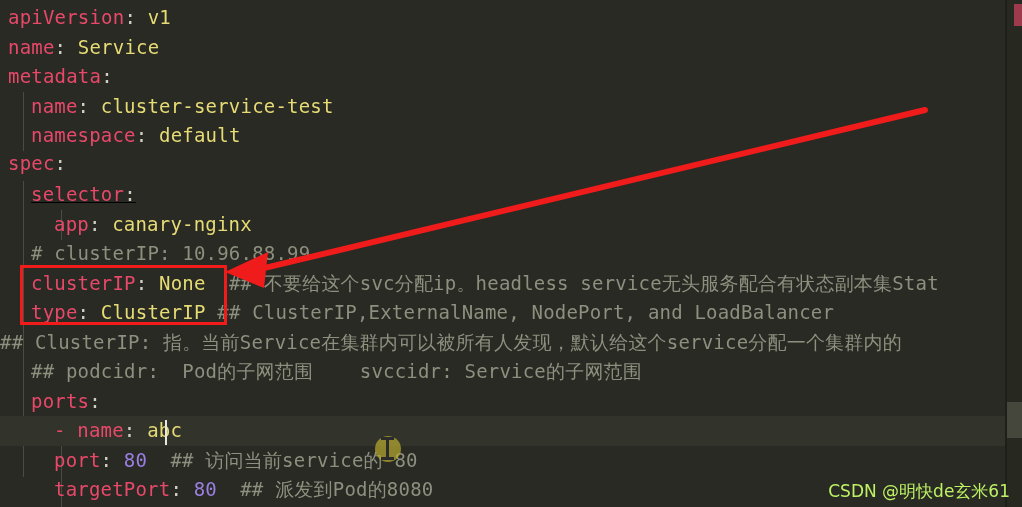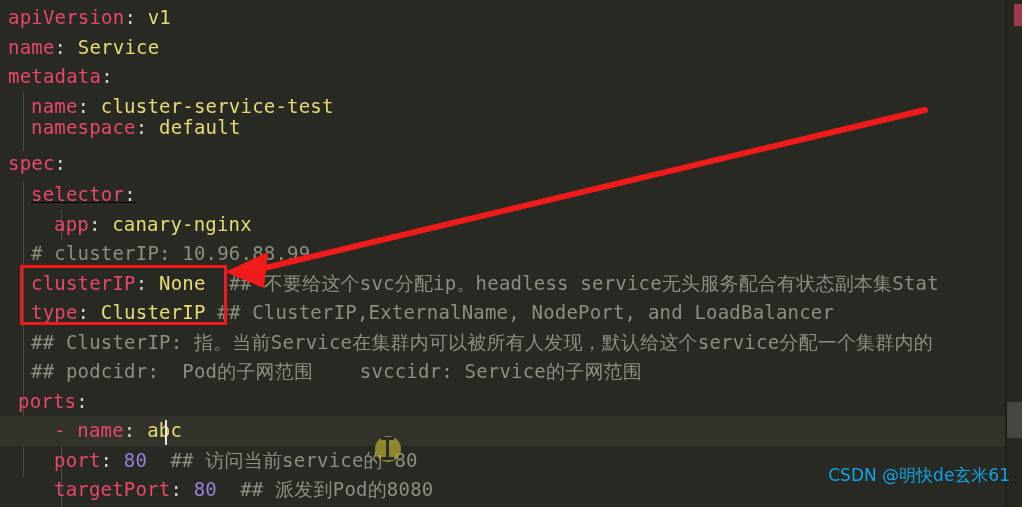--- a/index.html
+++ b/index.html
@@ -129,22 +129,22 @@
   }
   .rail-thumb {
     position: absolute;
     background: #45473c;
   }
 
   
   #watermark {
     position: absolute;
     right: 12px;
-    bottom: 20px;
-    color: #0ea5e9;
+    bottom: 4px;
+    color: #bef264;
     font-size: 17px;
     font-family: "DejaVu Sans", "Liberation Sans", sans-serif;
     white-space: pre;
   }
 </style>
 </head>
 <body>
 
 <div id="app">
 
@@ -156,39 +156,39 @@
     <div class="guide" style="left:61px; top:445px; height:62px;"></div>
 
     <div class="line" style="top:3px;"><span class="txt" style="padding-left:8px;"><span class="k">apiVersion</span><span class="col">: </span><span class="v">v1</span></span></div>
 
     <div class="line" style="top:32.5px;"><span class="txt" style="padding-left:8px;"><span class="k">name</span><span class="col">: </span><span class="v">Service</span></span></div>
 
     <div class="line" style="top:62px;"><span class="txt" style="padding-left:8px;"><span class="k">metadata</span><span class="col">:</span></span></div>
 
     <div class="line" style="top:91.5px;"><span class="txt" style="padding-left:31px;"><span class="k">name</span><span class="col">: </span><span class="v">cluster-service-test</span></span></div>
 
-    <div class="line" style="top:113px;"><span class="txt" style="padding-left:31px;"><span class="k">namespace</span><span class="col">: </span><span class="v">default</span></span></div>
+    <div class="line" style="top:121px;"><span class="txt" style="padding-left:31px;"><span class="k">namespace</span><span class="col">: </span><span class="v">default</span></span></div>
 
     <div class="line" style="top:149px;"><span class="txt" style="padding-left:8px;"><span class="k">spec</span><span class="col">:</span></span></div>
 
     <div class="line" style="top:180px;"><span class="txt" style="padding-left:31px;text-decoration:underline;"><span class="k">selector</span><span class="col">:</span></span></div>
 
     <div class="line" style="top:209.5px;"><span class="txt" style="padding-left:54px;"><span class="k">app</span><span class="col">: </span><span class="v">canary-nginx</span></span></div>
 
     <div class="line" style="top:239px;"><span class="txt" style="padding-left:31px;"><span class="c"># clusterIP: 10.96.88.99</span></span></div>
 
     <div class="line" style="top:268.5px;"><span class="txt" style="padding-left:31px;"><span class="k">clusterIP</span><span class="col">: </span><span class="v">None</span><span class="c">  </span><span class="c">## 不要给这个svc分配ip。headless service无头服务配合有状态副本集Stat</span></span></div>
 
     <div class="line" style="top:298px;"><span class="txt" style="padding-left:31px;"><span class="k">type</span><span class="col">: </span><span class="v">ClusterIP</span><span class="c"> </span><span class="c">## ClusterIP,ExternalName, NodePort, and LoadBalancer</span></span></div>
 
-    <div class="line" style="top:327.5px;"><span class="txt" style="padding-left:31px;"><span class="c">## ClusterIP: 指。当前Service在集群内可以被所有人发现，默认给这个service分配一个集群内的</span></span></div>
+    <div class="line" style="top:327.5px;"><span class="txt" style=""><span class="c">## ClusterIP: 指。当前Service在集群内可以被所有人发现，默认给这个service分配一个集群内的</span></span></div>
 
     <div class="line" style="top:357px;"><span class="txt" style="padding-left:31px;"><span class="c">## podcidr:  Pod的子网范围    svccidr: Service的子网范围</span></span></div>
 
-    <div class="line" style="top:386.5px;"><span class="txt" style="padding-left:18px;"><span class="k">ports</span><span class="col">:</span></span></div>
+    <div class="line" style="top:386.5px;"><span class="txt" style="padding-left:31px;"><span class="k">ports</span><span class="col">:</span></span></div>
 
     <div class="line active" style="top:416px;"><span class="txt" style="padding-left:31px;"><span class="dash">- </span><span class="k">name</span><span class="col">: </span><span class="v">abc</span></span></div>
 
     <div class="line" style="top:445.5px;"><span class="txt" style="padding-left:54px;"><span class="k">port</span><span class="col">: </span><span class="n">80</span><span class="c">  </span><span class="c">## 访问当前service的 80</span></span></div>
 
     <div class="line" style="top:475px;"><span class="txt" style="padding-left:54px;"><span class="k">targetPort</span><span class="col">: </span><span class="n">80</span><span class="c">  </span><span class="c">## 派发到Pod的8080</span></span></div>
 
     <div id="caret" style="left:165px; top:420px; height:25px;"></div>
 
   </div>

